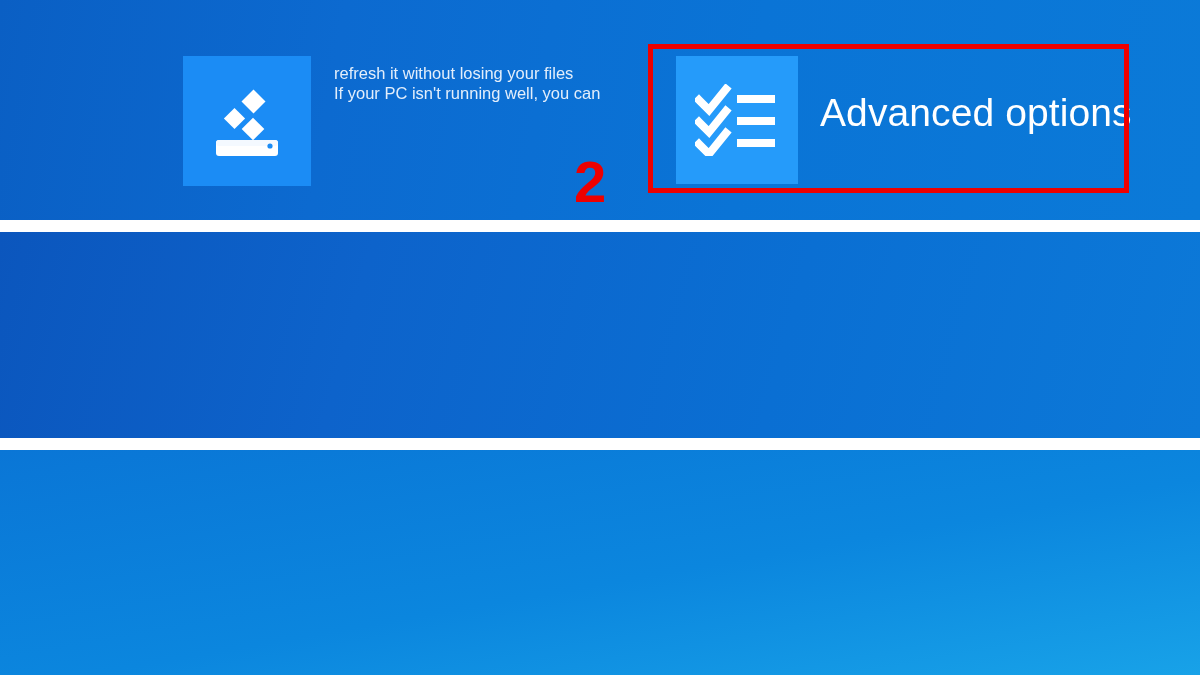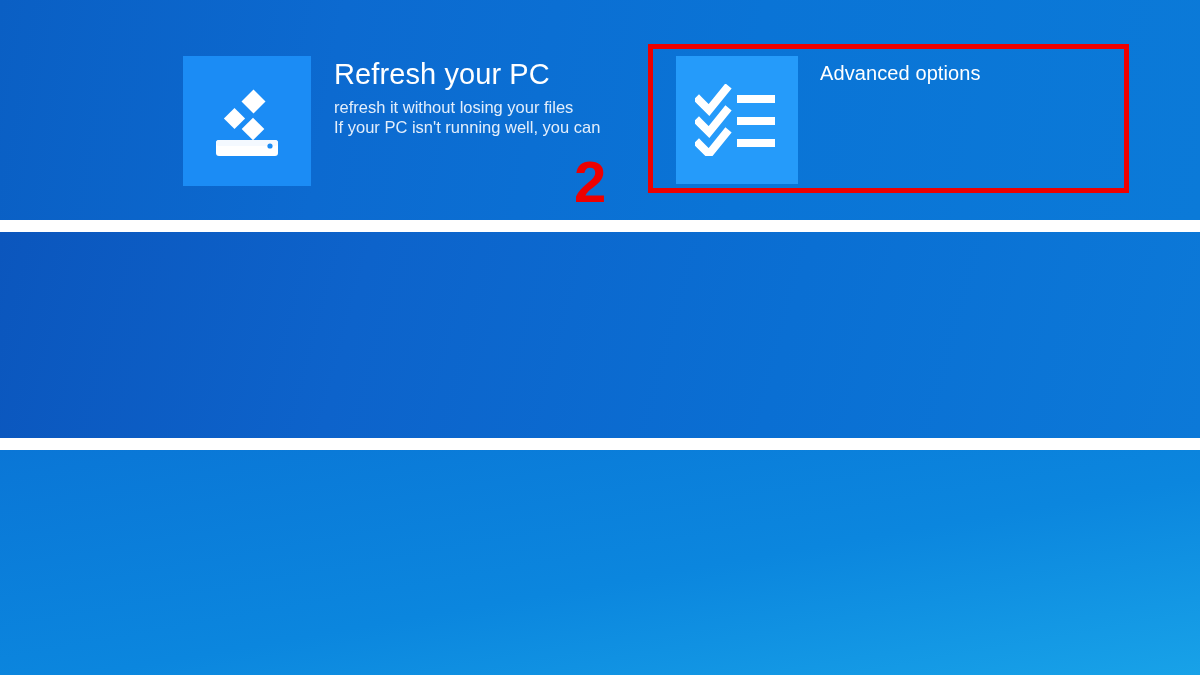--- a/index.html
+++ b/index.html
@@ -87,21 +87,21 @@
   #opt-refresh { left: 183px; top: 56px; }
   #opt-refresh .opt-tile { width: 128px; height: 130px; }
   #opt-refresh .opt-text { margin-left: 23px; padding-top: 1px; }
   #opt-refresh .opt-title { font-size: 29px; line-height: 34px; }
   #opt-refresh .opt-desc  { font-size: 16.5px; margin-top: 6px; }
 
   
   #opt-advanced { left: 676px; top: 56px; }
   #opt-advanced .opt-tile { width: 122px; height: 128px; background:#259bfa; }
   #opt-advanced .opt-text { margin-left: 22px; padding-top: 0px; }
-  #opt-advanced .opt-title { font-size: 20px; line-height: 34px; }
+  #opt-advanced .opt-title { font-size: 39px; line-height: 34px; margin-top: 40px; }
 
   
   .icon-svg { display: block; }
 
   
   .hl-box {
     position: absolute;
     border: 5px solid #ee0000;
     pointer-events: none;
   }
@@ -133,21 +133,20 @@
               <rect x="23" y="33" width="15" height="15" transform="rotate(45 30.5 40.5)"></rect>
               <rect x="41" y="43" width="16" height="16" transform="rotate(45 49 51)"></rect>
               <rect x="12" y="62" width="62" height="16" rx="3"></rect>
               <rect x="12" y="62" width="62" height="6" rx="3" fill="#f4f9ff"></rect>
               <circle cx="66" cy="68" r="2.6" fill="#1b8cf5"></circle>
             </g>
           </svg>
         </span>
       </div>
       <div class="opt-text">
-        <div class="opt-title">Refresh your PC</div>
         <div class="opt-desc">
           <div>refresh it without losing your files</div>
           <div>If your PC isn't running well, you can</div>
         </div>
       </div>
     </div>
 
     <div class="option" id="opt-advanced">
       <div class="opt-tile">
         <span>

